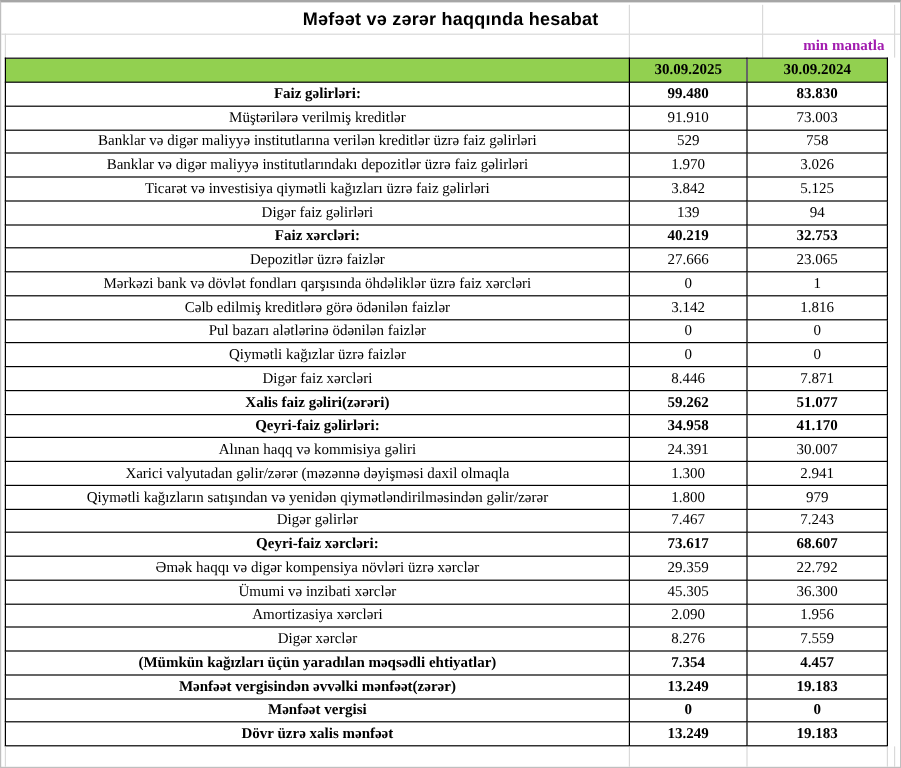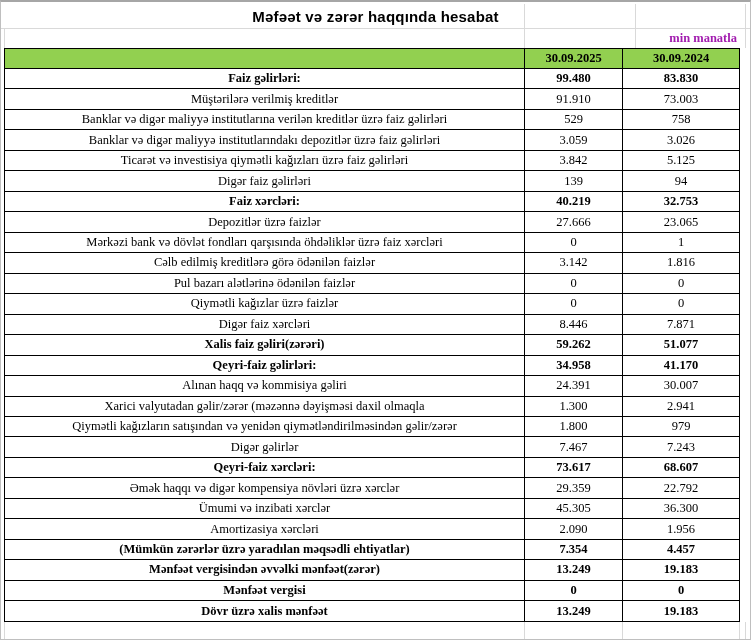--- a/index.html
+++ b/index.html
@@ -124,21 +124,21 @@
         </tr>
 
         <tr>
           <td>Banklar və digər maliyyə institutlarına verilən kreditlər üzrə faiz gəlirləri</td>
           <td>529</td>
           <td>758</td>
         </tr>
 
         <tr>
           <td>Banklar və digər maliyyə institutlarındakı depozitlər üzrə faiz gəlirləri</td>
-          <td>3.059</td>
+          <td>1.970</td>
           <td>3.026</td>
         </tr>
 
         <tr>
           <td>Ticarət və investisiya qiymətli kağızları üzrə faiz gəlirləri</td>
           <td>3.842</td>
           <td>5.125</td>
         </tr>
 
         <tr>
@@ -242,23 +242,28 @@
           <td>45.305</td>
           <td>36.300</td>
         </tr>
 
         <tr>
           <td>Amortizasiya xərcləri</td>
           <td>2.090</td>
           <td>1.956</td>
         </tr>
 
-
-        <tr class="bold">
-          <td>(Mümkün zərərlər üzrə yaradılan məqsədli ehtiyatlar)</td>
+        <tr>
+          <td>Digər xərclər</td>
+          <td>8.276</td>
+          <td>7.559</td>
+        </tr>
+
+        <tr class="bold">
+          <td>(Mümkün kağızları üçün yaradılan məqsədli ehtiyatlar)</td>
           <td>7.354</td>
           <td>4.457</td>
         </tr>
 
         <tr class="bold">
           <td>Mənfəət vergisindən əvvəlki mənfəət(zərər)</td>
           <td>13.249</td>
           <td>19.183</td>
         </tr>
 

